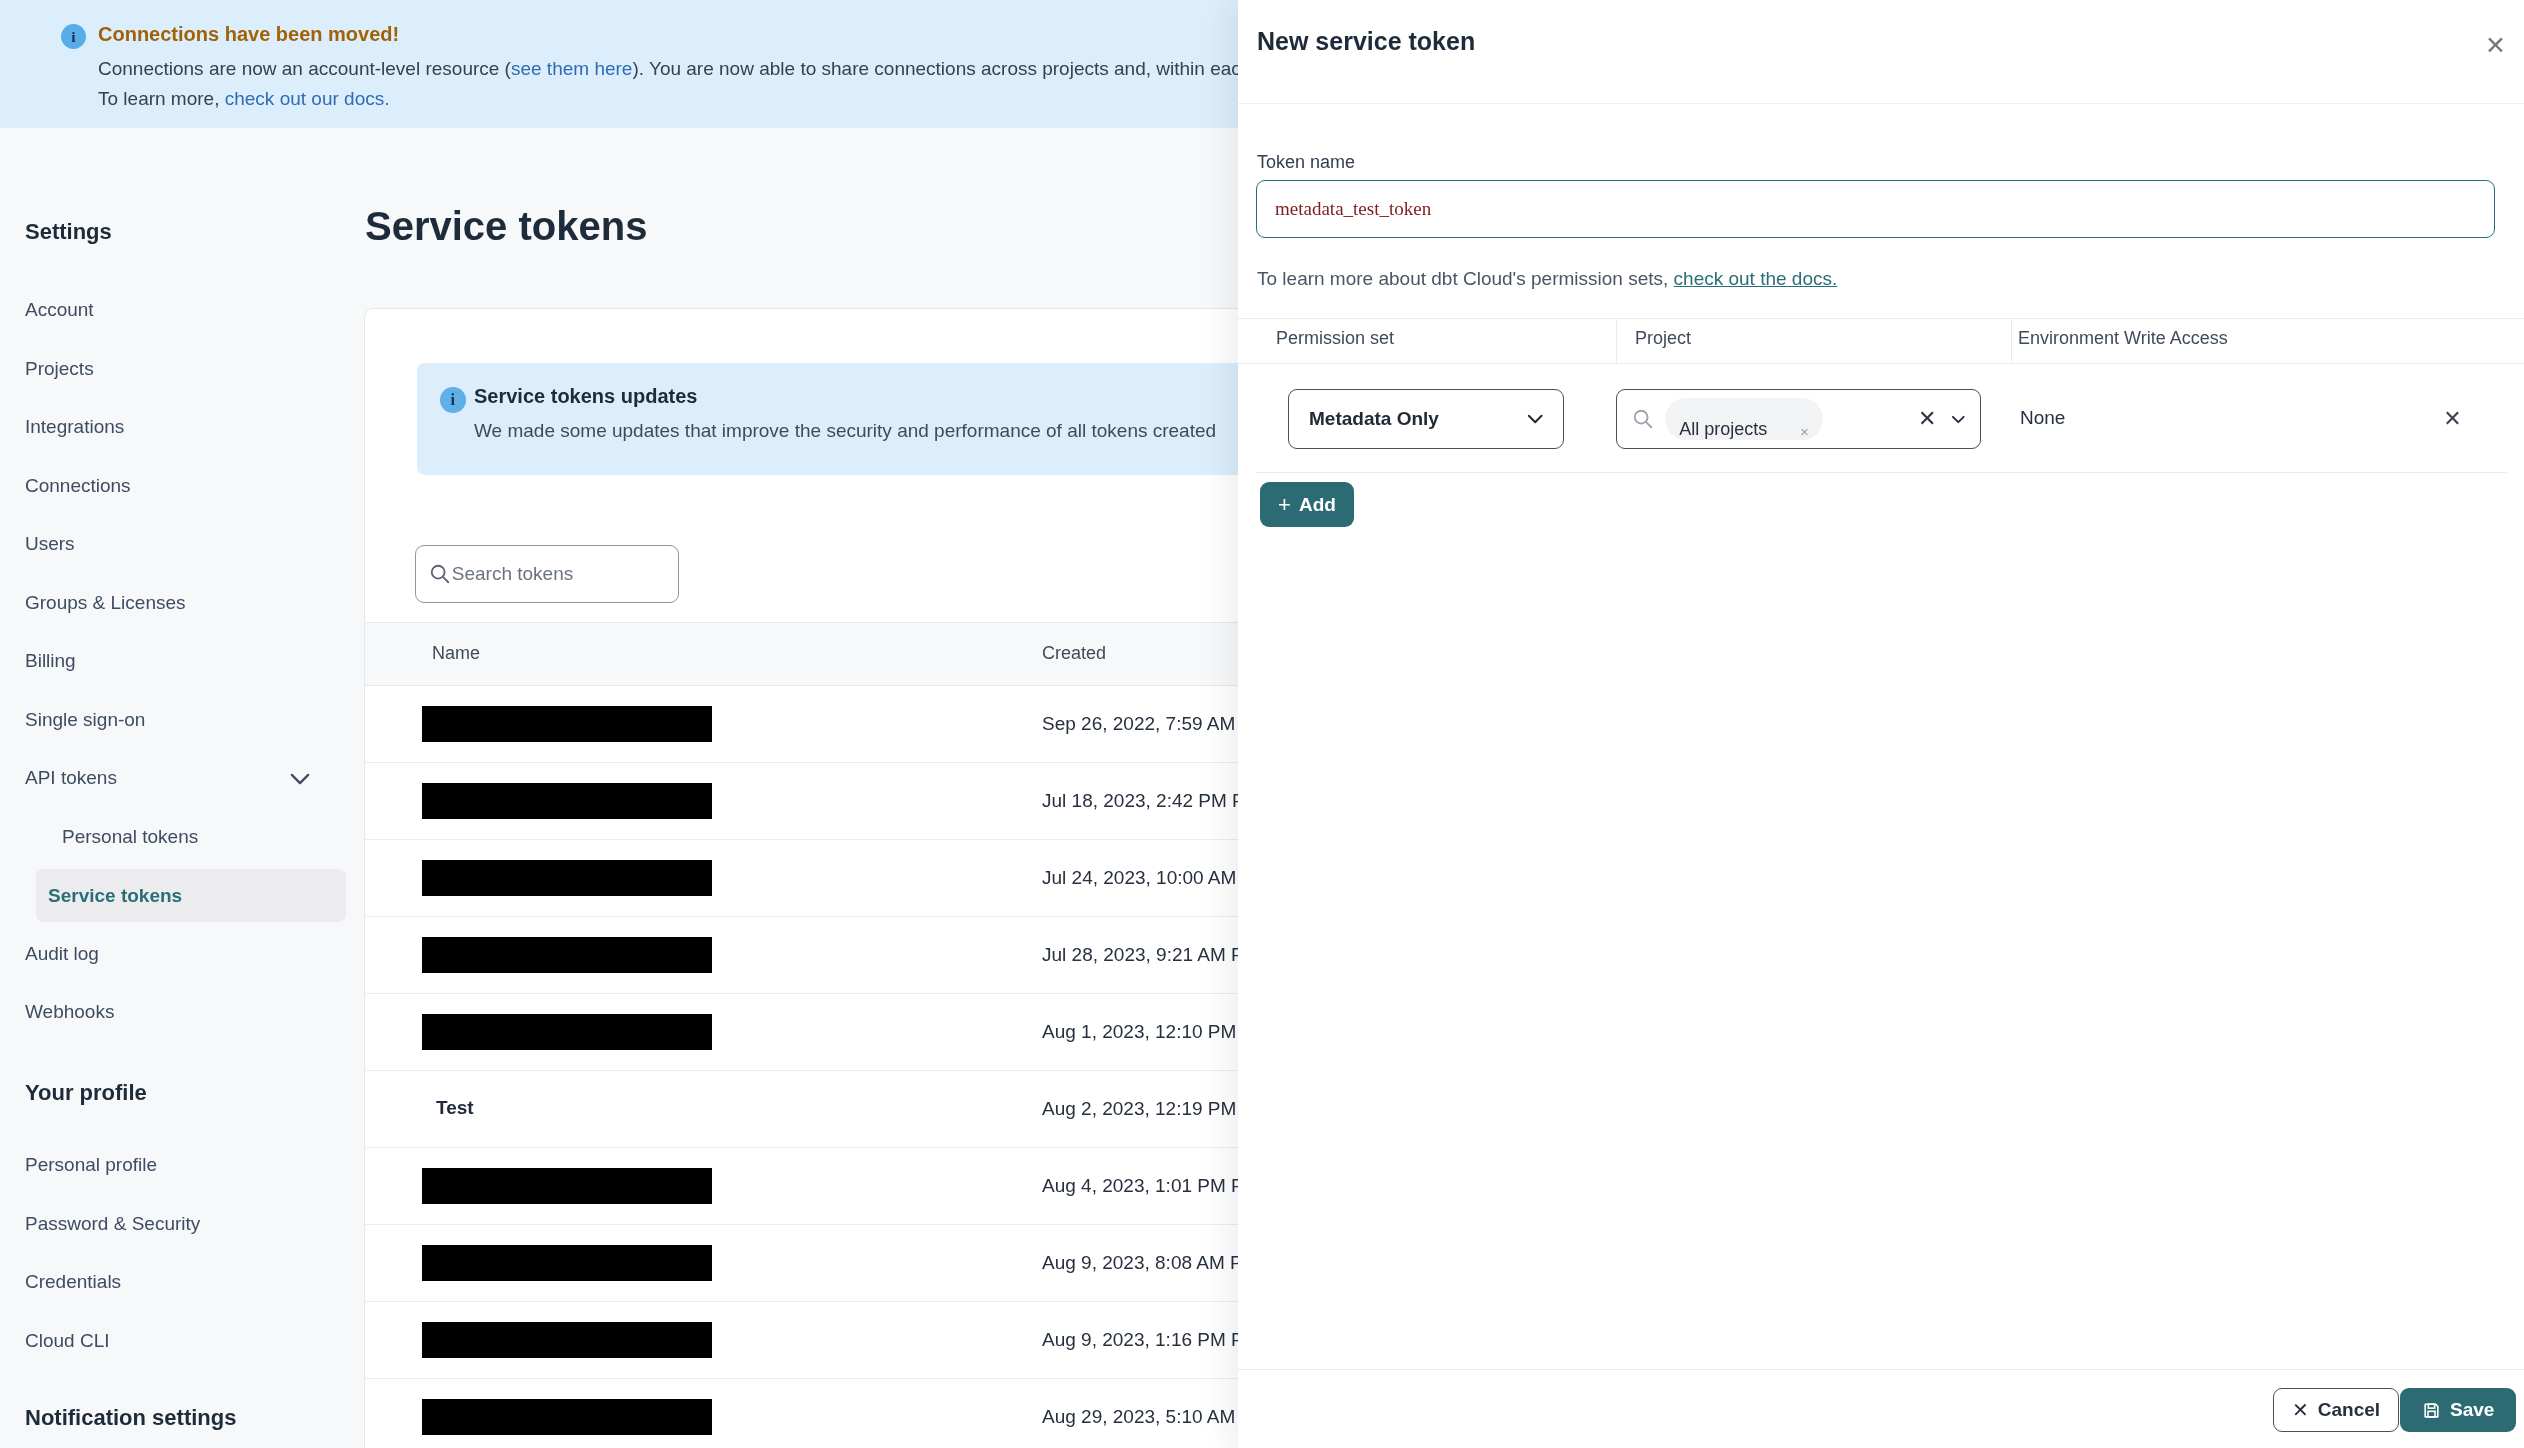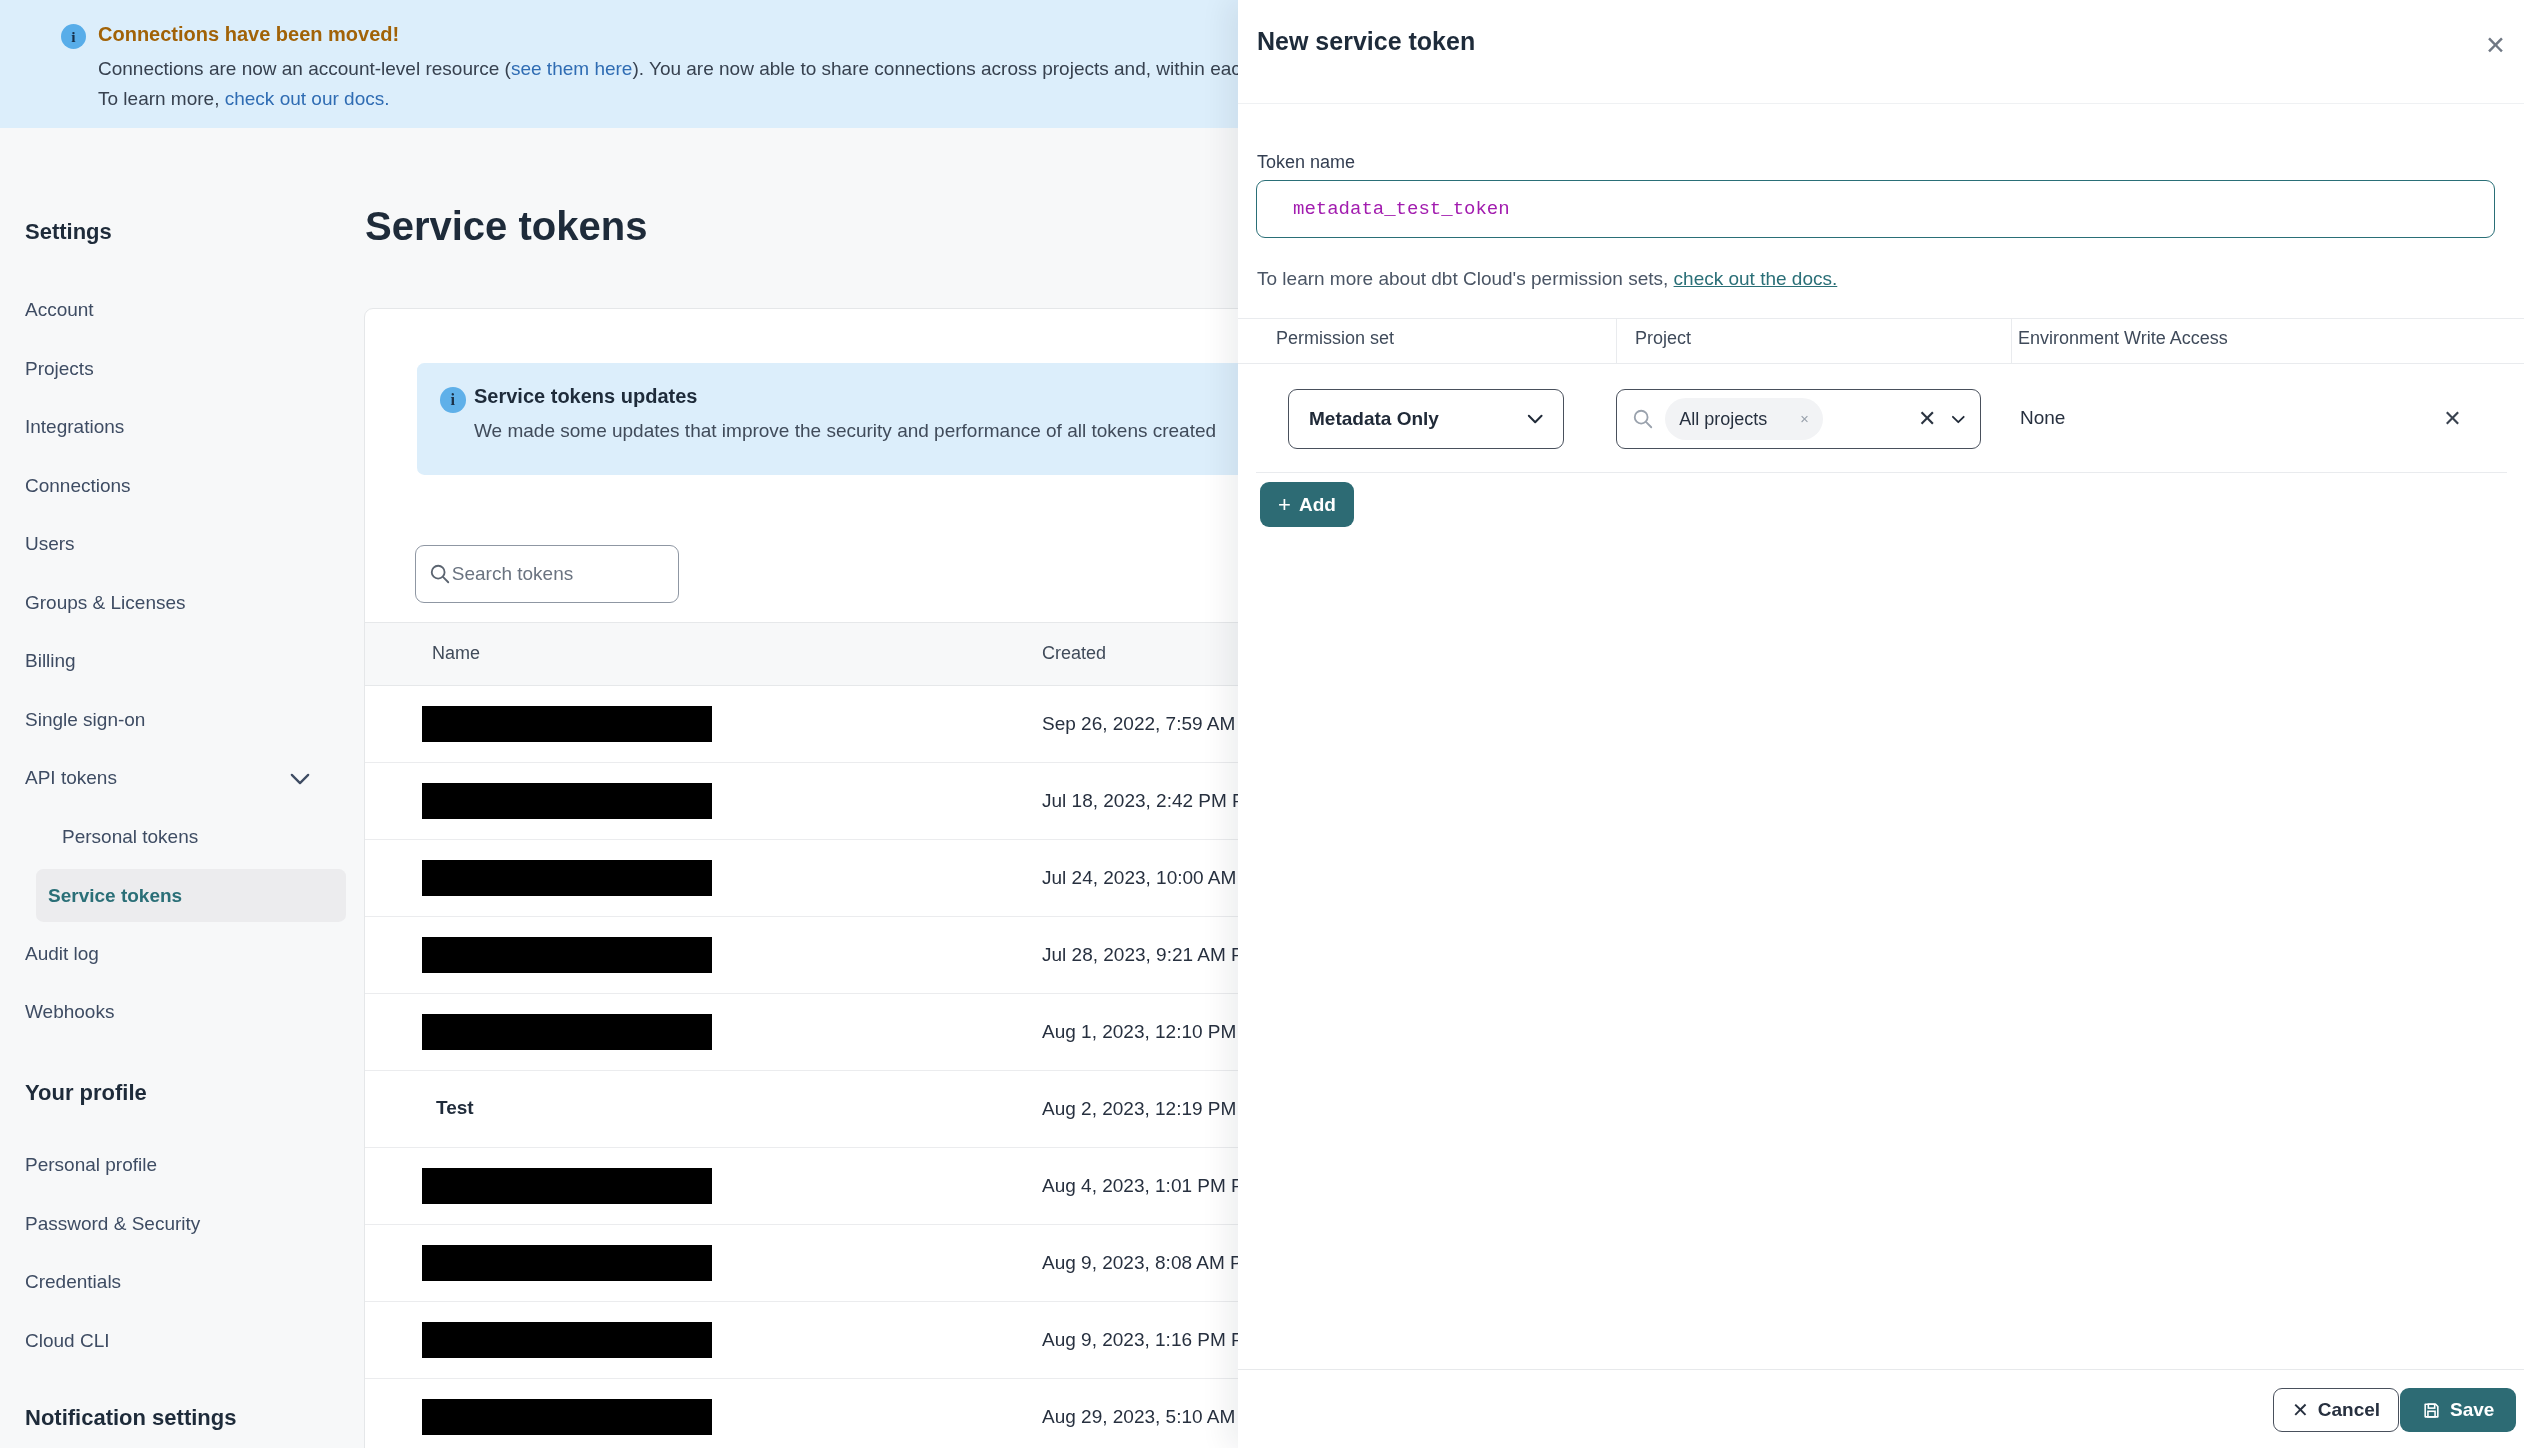--- a/index.html
+++ b/index.html
@@ -54,34 +54,34 @@
 
   
   .panel { position:absolute; left:1238px; top:0; width:1287px; height:1449px; background:#ffffff; z-index:5;
            box-shadow:-11px 0 27px rgba(16,24,40,0.07); }
   .p-title { position:absolute; left:19px; top:26.5px; font-size:25px; font-weight:700; color:#1e2b3a; white-space:nowrap; }
   .p-close { position:absolute; left:1241px; top:29px; width:33px; height:33px; font-size:25px; color:#707884;
              display:flex; align-items:center; justify-content:center; cursor:pointer; font-weight:400; }
   .p-hdiv { position:absolute; left:0; top:103px; width:1287px; height:0.9px; background:#eff1f3; }
   .p-label { position:absolute; left:19px; top:152px; font-size:18px; color:#333e51; }
   .p-input { position:absolute; left:18px; top:180px; width:1239px; height:58px; border:1.8px solid #2a6f77;
-             border-radius:9px; padding:0 36px; font-size:19px; color:#a21caf; outline:none; background:#fff;
-             font-family:Liberation Mono, monospace; }
+             border-radius:9px; padding:0 18px; font-size:19px; color:#7f1d1d; outline:none; background:#fff;
+             font-family:Liberation Serif, serif; }
   .p-para { position:absolute; left:19px; top:268px; font-size:19px; color:#4a5565; white-space:nowrap; }
   .teal-link { color:#2a6f77; text-decoration:underline; cursor:pointer;margin-top:46px; }
   .p-th-top { position:absolute; left:0; top:318px; width:1287px; height:0.9px; background:#e9ebee; }
   .p-th-bot { position:absolute; left:0; top:363px; width:1287px; height:0.9px; background:#e9ebee; }
   .p-vsep { position:absolute; top:318px; width:0.9px; height:45px; background:#e9ebee; }
   .p-th { position:absolute; top:328px; font-size:18px; color:#3f4a5a; white-space:nowrap; }
   .perm-select { position:absolute; left:50px; top:389px; width:276px; height:60px; border:1.4px solid #49505c;
                  border-radius:9px; background:#fff; display:flex; align-items:center; padding:0 20px; cursor:pointer; }
   .perm-select .val { font-size:19px; font-weight:600; color:#202a38; flex:1; }
   .proj-box { position:absolute; left:378px; top:389px; width:365px; height:60px; border:1.4px solid #49505c;
               border-radius:9px; background:#fff; display:flex; align-items:center; padding:0 14.6px; }
-  .chip { height:42px; background:#f2f3f5; border-radius:21px; display:flex; align-items:center;
+  .chip { height:42px; background:#f2f3f5; border-radius:21px; display:flex; align-items:flex-end;
           padding:0 14.6px; margin-left:11px; font-size:18px; color:#27303f; white-space:nowrap;gap:22px; }
   .chip .chip-x { margin-left:11px; font-size:14.6px; color:#98a0ab; cursor:pointer; }
   .proj-clear { margin-left:auto; font-size:22px; color:#2b3441; cursor:pointer; padding:0 9px; font-weight:300; }
   .proj-chev { cursor:pointer; padding-left:5.5px; display:flex; align-items:center; }
   .env-none { position:absolute; left:782px; top:407px; font-size:19px; color:#27303f; }
   .row-remove { position:absolute; left:1198px; top:402px; font-size:22px; color:#39424f; cursor:pointer;
                 width:33px; height:33px; display:flex; align-items:center; justify-content:center; font-weight:300; }
   .p-div2 { position:absolute; left:18px; top:472px; width:1251px; height:0.9px; background:#e9ebee; }
   .add-btn { position:absolute; left:22px; top:482px; height:45px; padding:0 18px; background:#2d6b74; color:#fff;
              border:none; border-radius:9px; font-size:19px; font-weight:600; display:flex; align-items:center;

